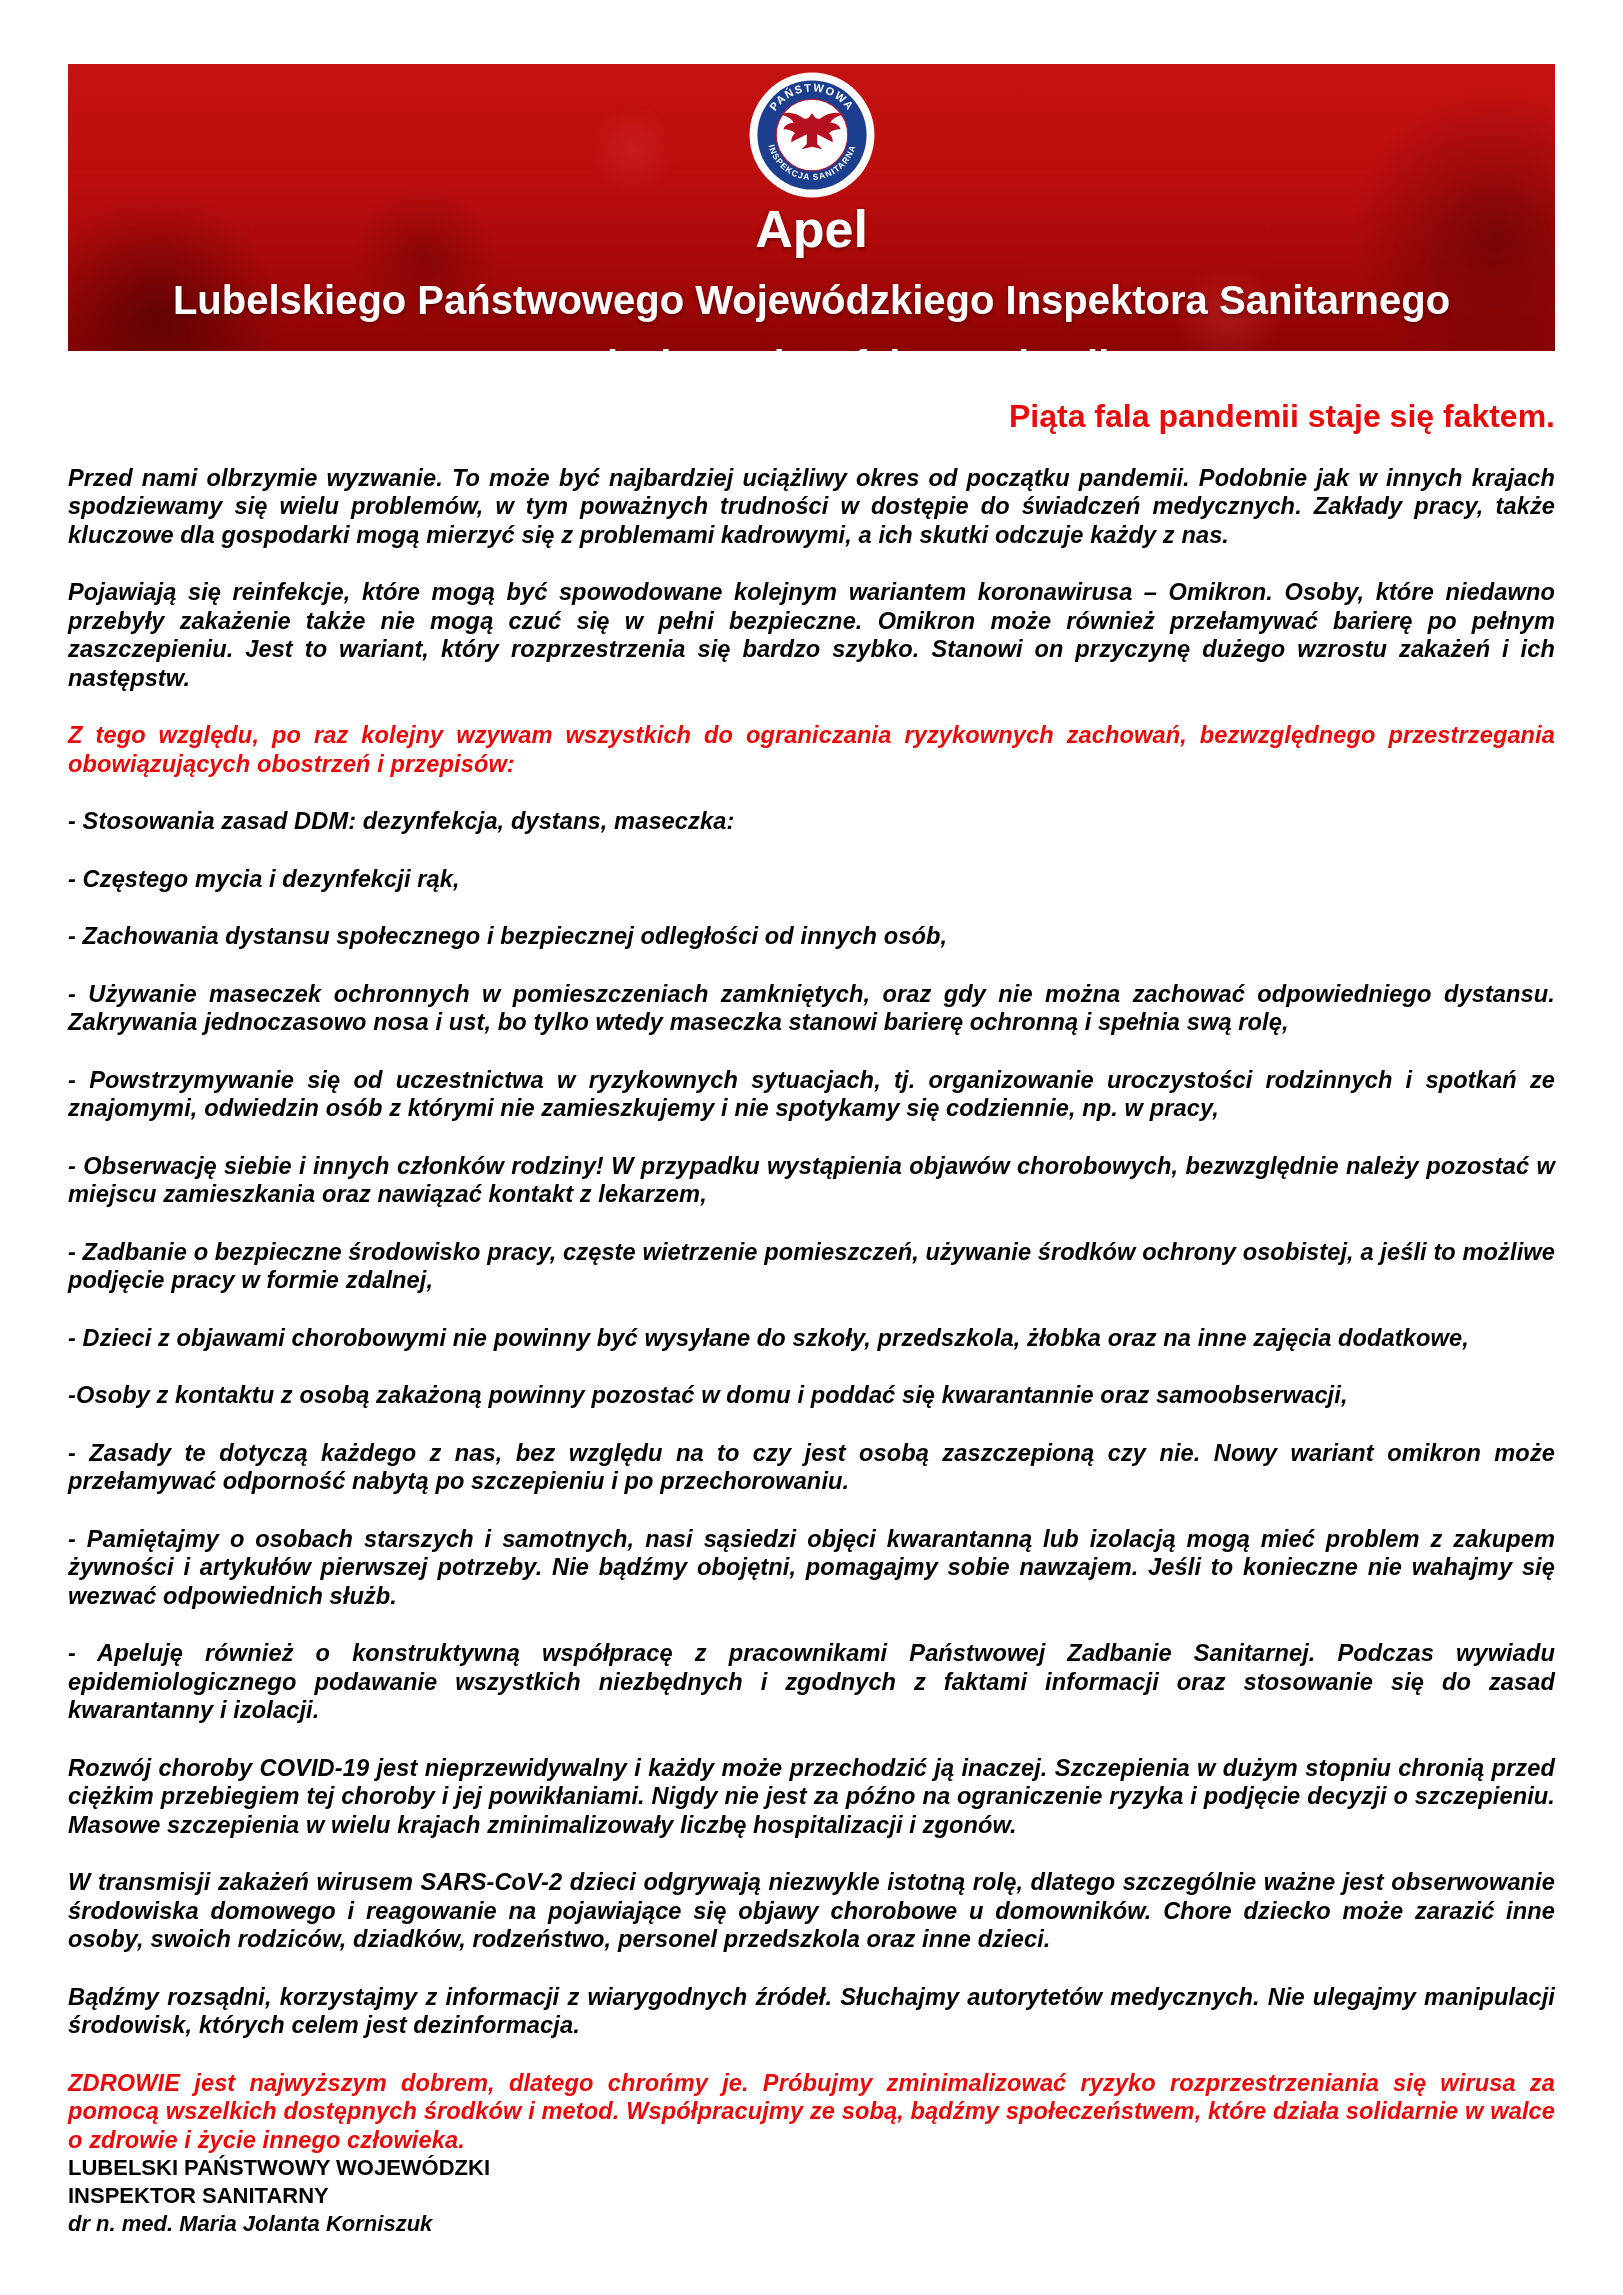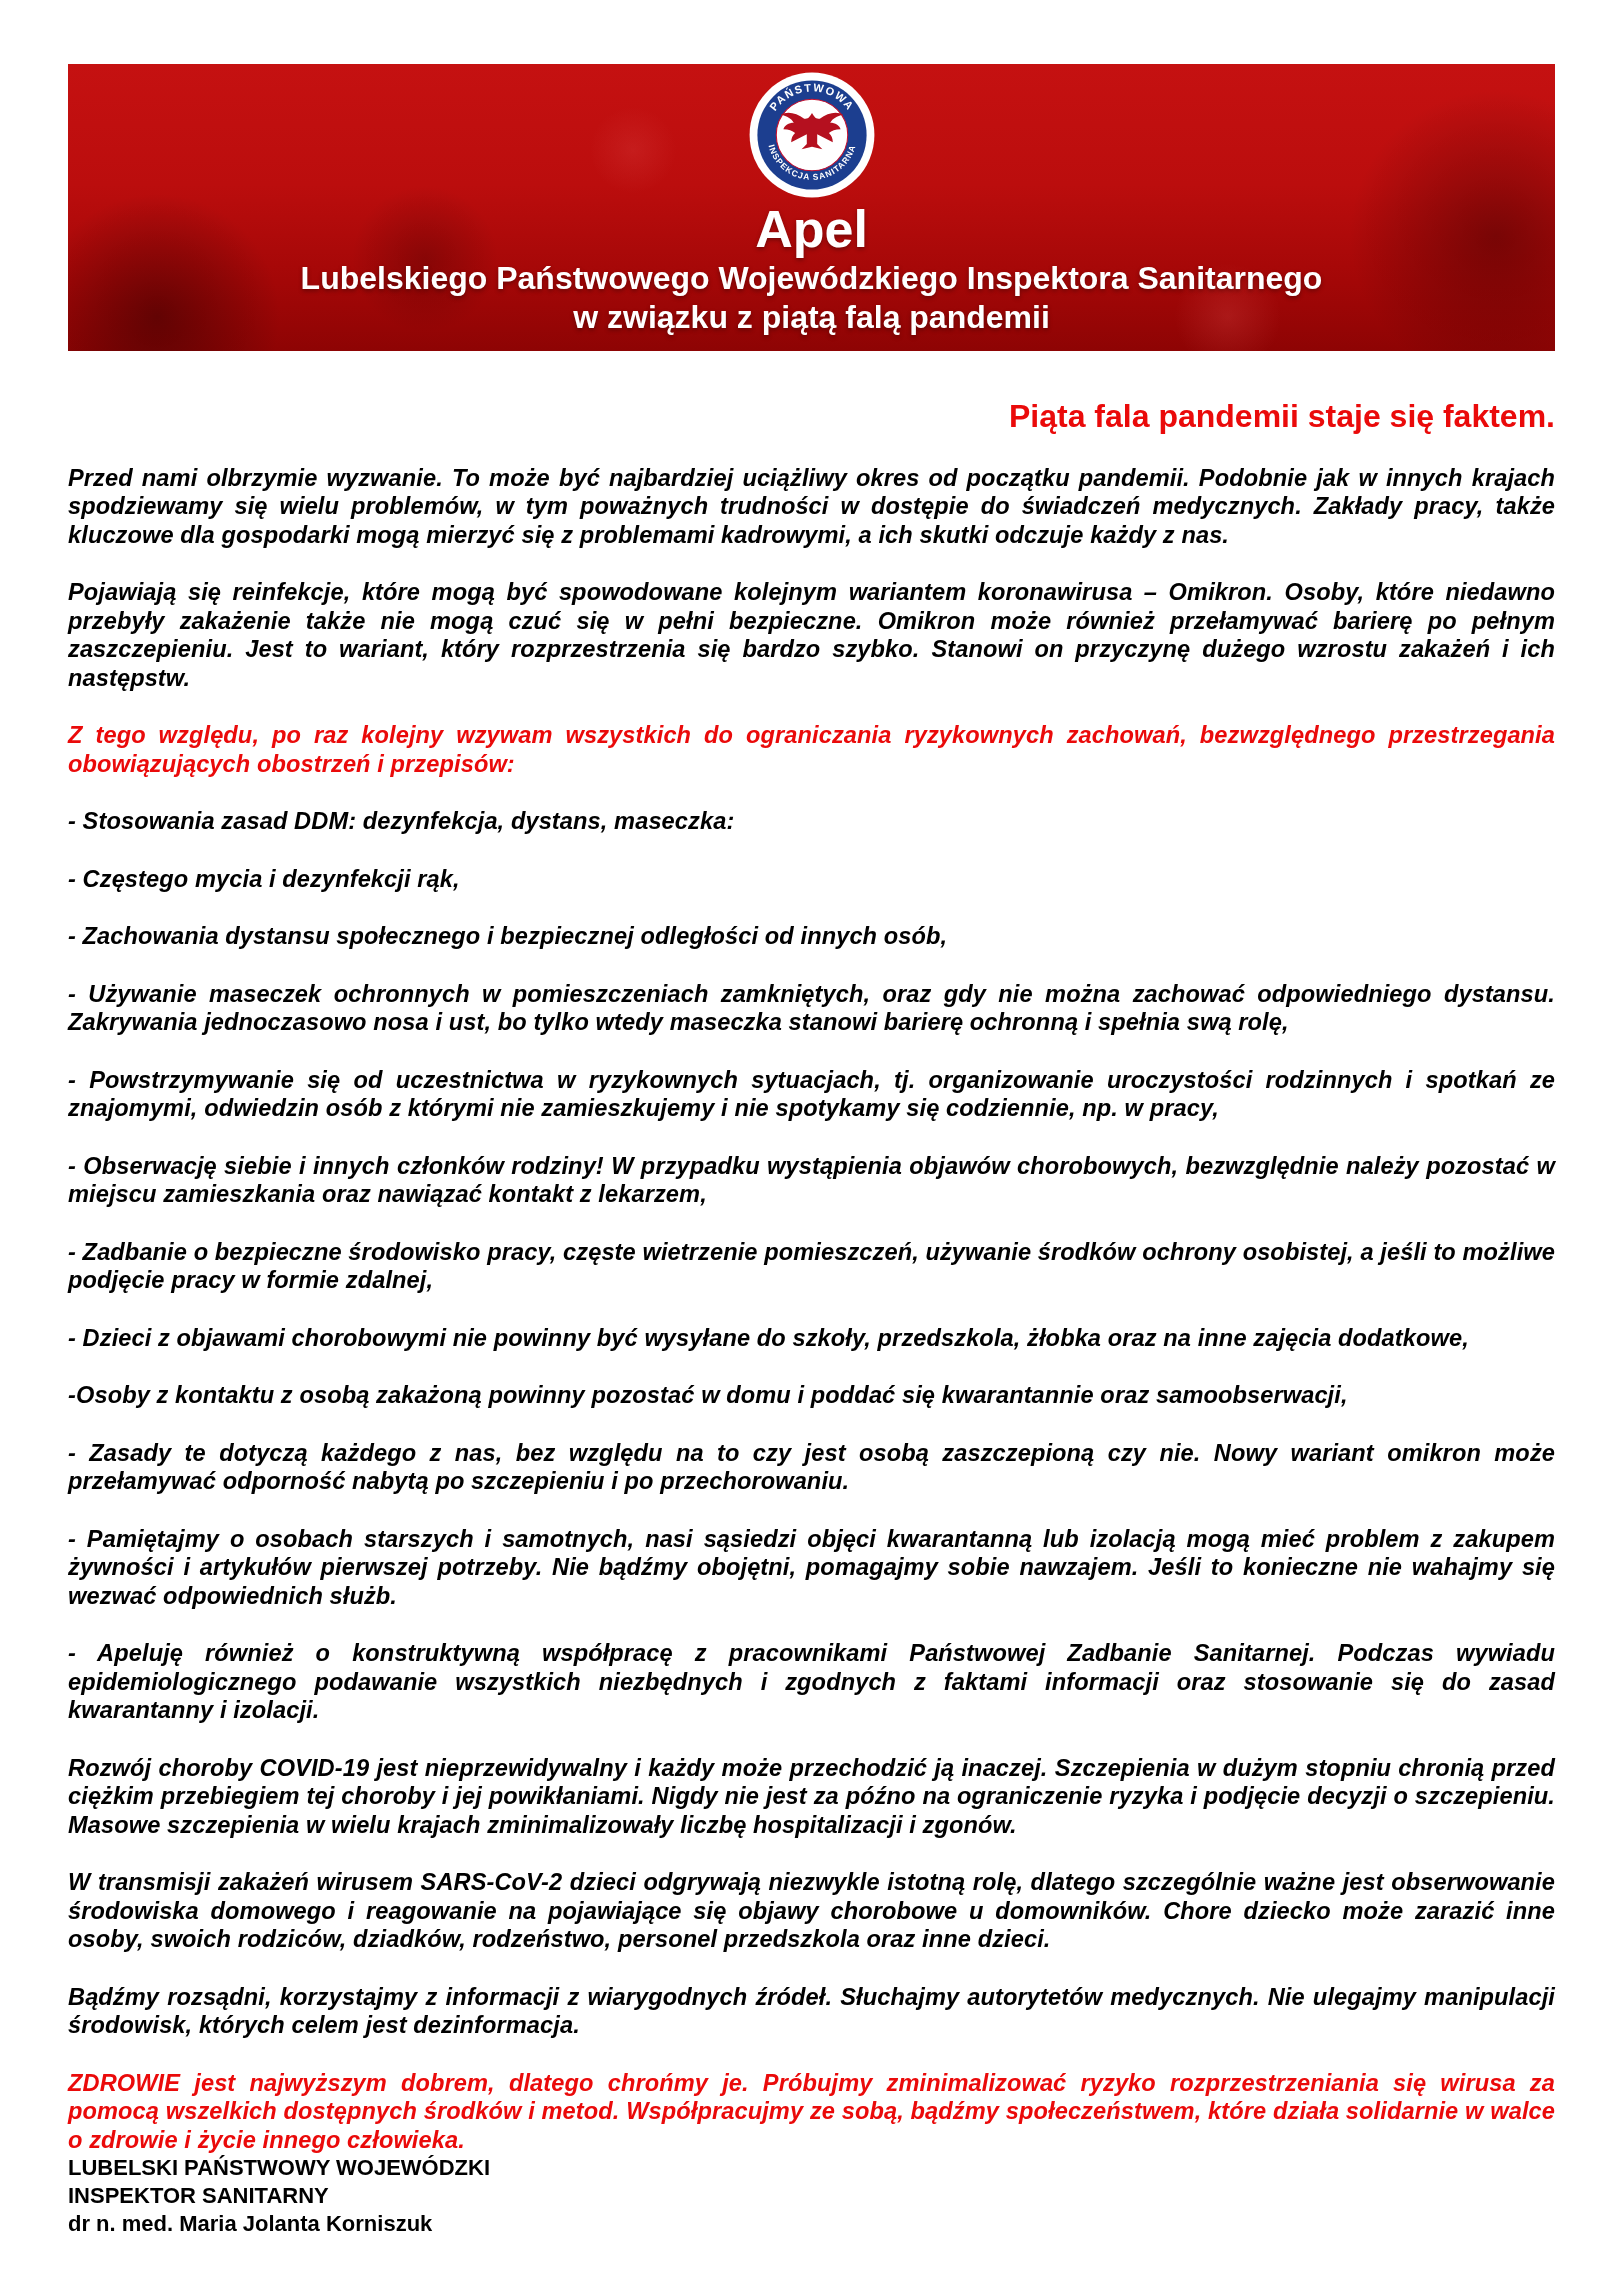--- a/index.html
+++ b/index.html
@@ -44,23 +44,23 @@
         var(--banner-dark-red, #8e0404) 100%);
   }
   .logo { width: 130px; height: 130px; flex: none; }
   .banner-title {
     font-size: 52px;
     line-height: 1.1;
     margin-top: 1.4px;
     text-shadow: 0 2.1px 4.2px rgba(0,0,0,0.35);
   }
   .banner-sub {
-    font-size: 32px;
+    font-size: 40px;
     line-height: 1.15;
-    margin-top: 2px;
+    margin-top: 19px;
     text-shadow: 0 2.1px 4.2px rgba(0,0,0,0.35);
   }
 
   
   main { flex: none; }
   .heading {
     color: var(--text-red, #ea0a0a);
     font-size: 32px;
     line-height: 1.15;
     margin: 47px 0 0 0;
@@ -77,21 +77,21 @@
   .para.red { color: var(--text-red, #ea0a0a); }
 
   
   footer {
     margin-top: auto;
     text-align: left;
     font-size: 22px;
     line-height: 28px;
     flex: none;
   }
-  .sig-italic { }
+  .sig-italic { font-style: italic; }
 </style>
 </head>
 <body>
 
 <div class="page">
 
   <header class="banner">
     <div class="logo">
       <svg viewBox="0 0 100 100" width="130" height="130">
         <circle cx="50" cy="50" r="48" fill="#ffffff"></circle>

